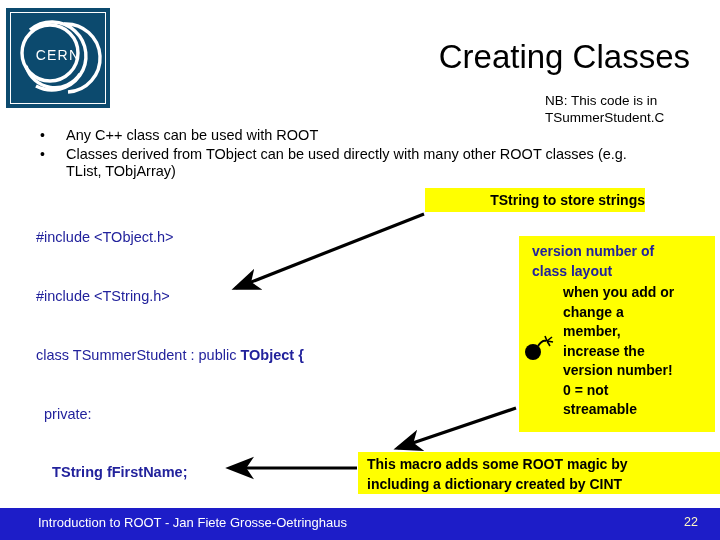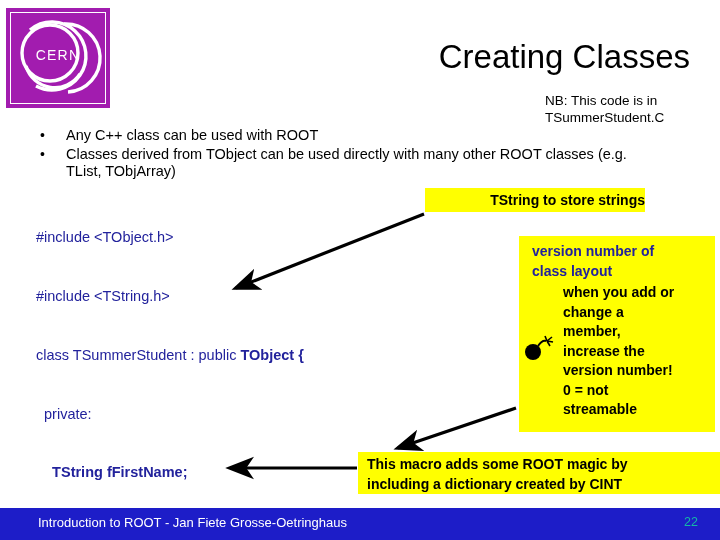--- a/index.html
+++ b/index.html
@@ -16,21 +16,21 @@
     color: #000000;
   }
 
   
   #cern-logo {
     position: absolute;
     left: 6px;
     top: 8px;
     width: 104px;
     height: 100px;
-    background: #a21caf;
+    background: #0c4a6e;
     box-sizing: border-box;
   }
   #cern-logo .logo-inner-border {
     position: absolute;
     left: 4px;
     top: 4px;
     right: 4px;
     bottom: 4px;
     border: 1.5px solid #ffffff;
     box-sizing: border-box;
@@ -193,21 +193,21 @@
     position: absolute;
     left: 38px;
     top: 7px;
     color: #ffffff;
     font-size: 13px;
   }
   #footer-page {
     position: absolute;
     right: 22px;
     top: 7px;
-    color: #14b8a6;
+    color: #fef9c3;
     font-size: 12.5px;
   }
 </style>
 </head>
 <body>
 
 <div id="cern-logo">
   <svg viewBox="0 0 104 100">
     <g fill="none" stroke="#ffffff" stroke-width="3.4">
       <circle cx="44" cy="45" r="28"></circle>

